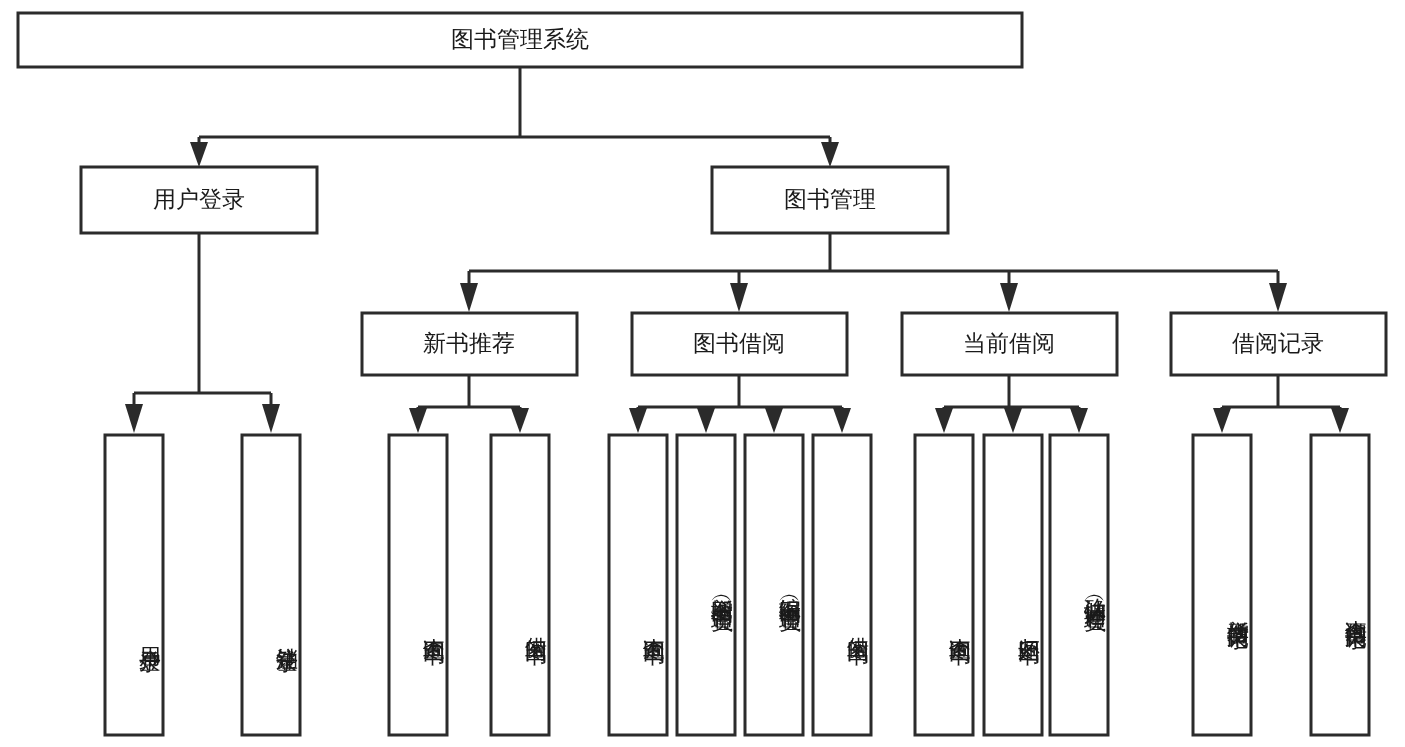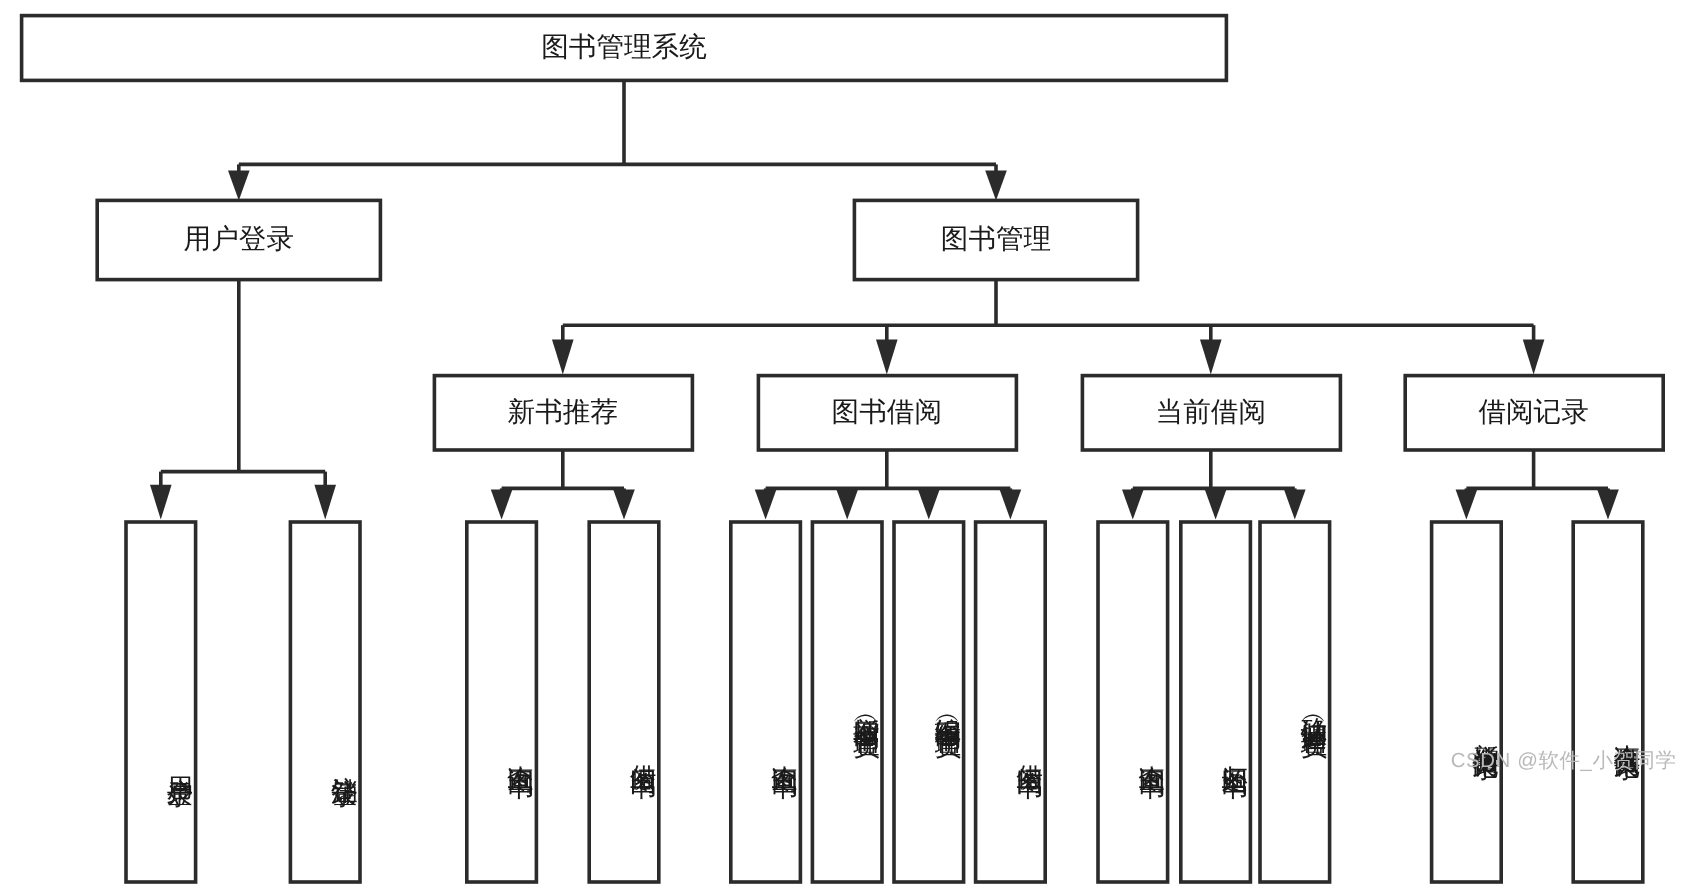--- a/index.html
+++ b/index.html
@@ -210,15 +210,14 @@
   <div class="node-label-v" style="left:745px; top:443px; width:58px; height:292px;">编辑图书（管理员）</div>
   <div class="node-label-v" style="left:813px; top:512px; width:58px; height:223px;">借阅图书</div>
 
   <div class="node-label-v" style="left:915px; top:512px; width:58px; height:223px;">查询图书</div>
   <div class="node-label-v" style="left:984px; top:512px; width:58px; height:223px;">归还图书</div>
   <div class="node-label-v" style="left:1050px; top:443px; width:58px; height:292px;">确认归还（管理员）</div>
 
   <div class="node-label-v" style="left:1193px; top:480px; width:58px; height:255px;">新增借阅记录</div>
   <div class="node-label-v" style="left:1311px; top:480px; width:58px; height:255px;">查询借阅记录</div>
 
-  <div class="watermark">CSDN @软件_小贺同学</div>
 
 </div>
 
 </body></html>

